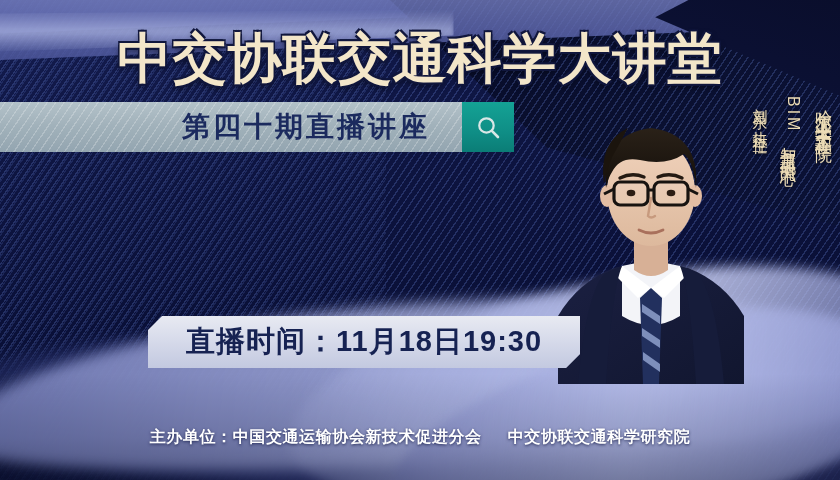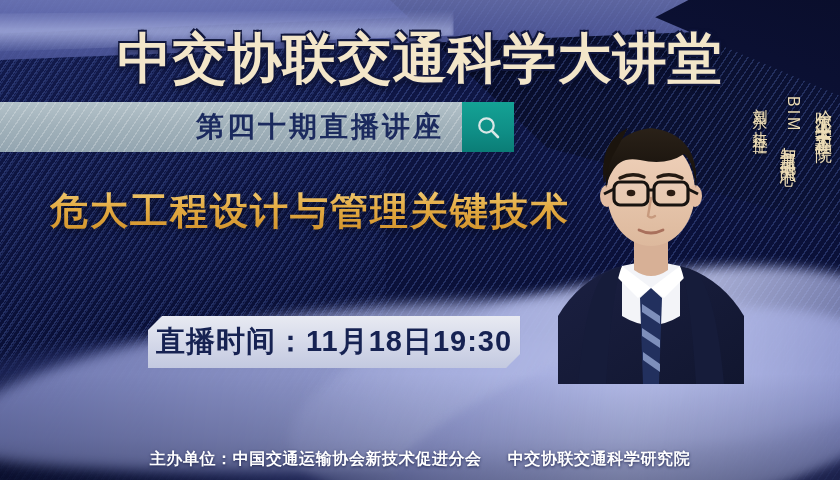--- a/index.html
+++ b/index.html
@@ -127,21 +127,21 @@
   
   .episode-wrap{
     position:absolute;left:0;top:102px;width:514px;height:50px;
     display:flex;align-items:stretch;
     z-index:9;
   }
   .episode-bar{
     flex:1;
     background:linear-gradient(180deg,#b3c2c9 0%,#a2b2bb 45%,#93a5b0 100%);
     display:flex;align-items:center;justify-content:flex-end;
-    padding-right:18px;
+    padding-right:32px;
     position:relative;overflow:hidden;
   }
   .episode-bar::after{
     content:"";position:absolute;inset:0;
     background-image:repeating-linear-gradient(
       -56deg, rgba(255,255,255,.22) 0 1.2px, rgba(0,0,0,0) 1.2px 7px);
   }
   .episode-text{
     position:relative;z-index:2;
     font-size:28px;font-weight:bold;color:#1b2a5e;letter-spacing:3px;
@@ -162,21 +162,21 @@
     background:linear-gradient(180deg,#f2cf7c 0%,#e3ab44 42%,#cf8f28 100%);
     -webkit-background-clip:text;background-clip:text;
     -webkit-text-fill-color:transparent;
     filter:drop-shadow(0 2px 4px rgba(0,0,0,.55));
     z-index:9;white-space:nowrap;
   }
 
   
   .time-pill{
     position:absolute;left:148px;top:316px;
-    height:52px;padding:0 8px;
+    height:52px;padding:0 38px;
     display:flex;align-items:center;justify-content:center;
     background:linear-gradient(180deg,#e8eaf2 0%,#d6daea 48%,#c3c9e0 100%);
     clip-path:polygon(14px 0, 100% 0, 100% calc(100% - 14px), calc(100% - 14px) 100%, 0 100%, 0 14px);
     box-shadow:0 3px 10px rgba(0,0,0,.35);
     z-index:9;
   }
   .time-text{
     font-size:29px;font-weight:bold;color:#162252;letter-spacing:1px;white-space:nowrap;
   }
 
@@ -207,21 +207,21 @@
   .vcol-school{font-size:17px;line-height:22px;}
   .vcol-stack{display:flex;flex-direction:column;align-items:center;}
   .upright-latin{
     writing-mode:vertical-rl;
     text-orientation:sideways;
     display:inline-block;
   }
 
   
   .footer{
-    position:absolute;left:0;bottom:10px;width:100%;
+    position:absolute;left:0;bottom:32px;width:100%;
     text-align:center;z-index:10;
   }
   .footer-text{
     font-size:16px;font-weight:bold;color:#ffffff;letter-spacing:.6px;
     text-shadow:0 1px 3px rgba(20,26,70,.85);
     white-space:nowrap;
   }
   .footer-gap{display:inline-block;width:26px;}
 </style>
 </head>
@@ -252,21 +252,20 @@
       <span class="episode-text">第四十期直播讲座</span>
     </div>
     <div class="episode-search">
       <svg class="search-glyph" viewBox="0 0 24 24" fill="none">
         <circle cx="10.2" cy="10.2" r="6.4" stroke="#d9e7e6" stroke-width="2"></circle>
         <line x1="15.0" y1="15.0" x2="20.4" y2="20.4" stroke="#d9e7e6" stroke-width="2.4" stroke-linecap="round"></line>
       </svg>
     </div>
   </div>
 
-  <div class="subject">危大工程设计与管理关键技术</div>
 
   <div class="time-pill">
     <span class="time-text">直播时间：11月18日19:30</span>
   </div>
 
   <div class="portrait">
     <svg viewBox="0 0 190 300">
       <defs>
         <linearGradient id="skin" x1="0" y1="0" x2="0" y2="1">
           <stop offset="0%" stop-color="#f0d2bb"></stop>

